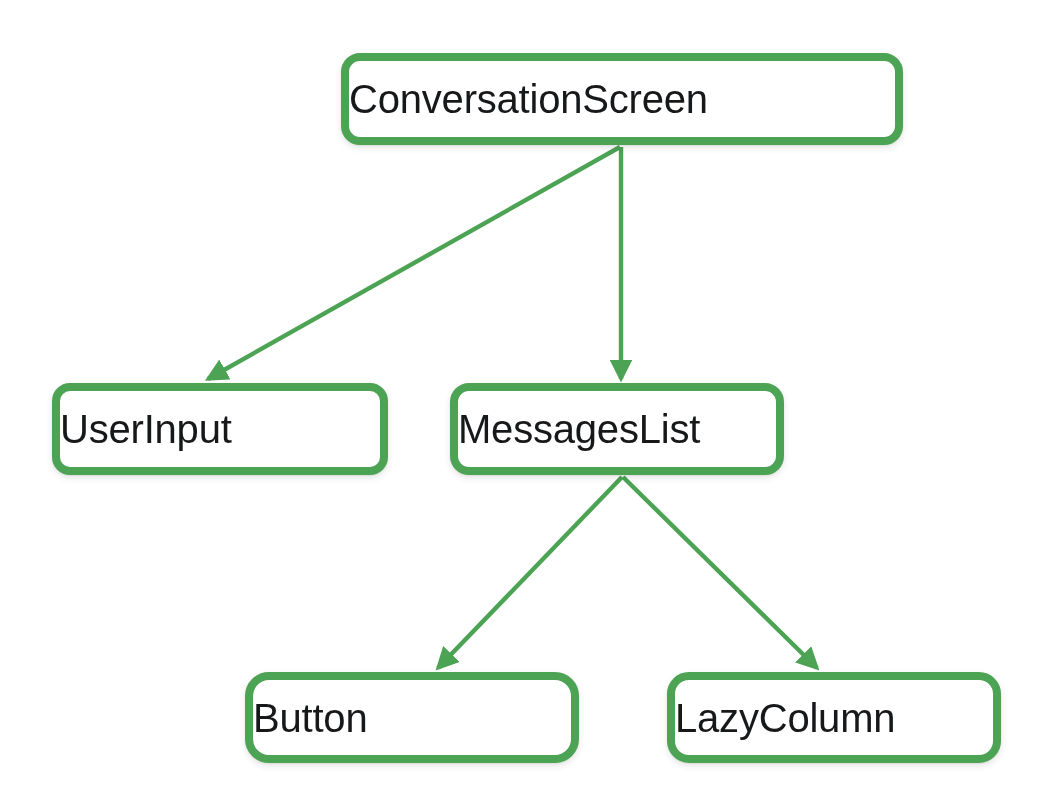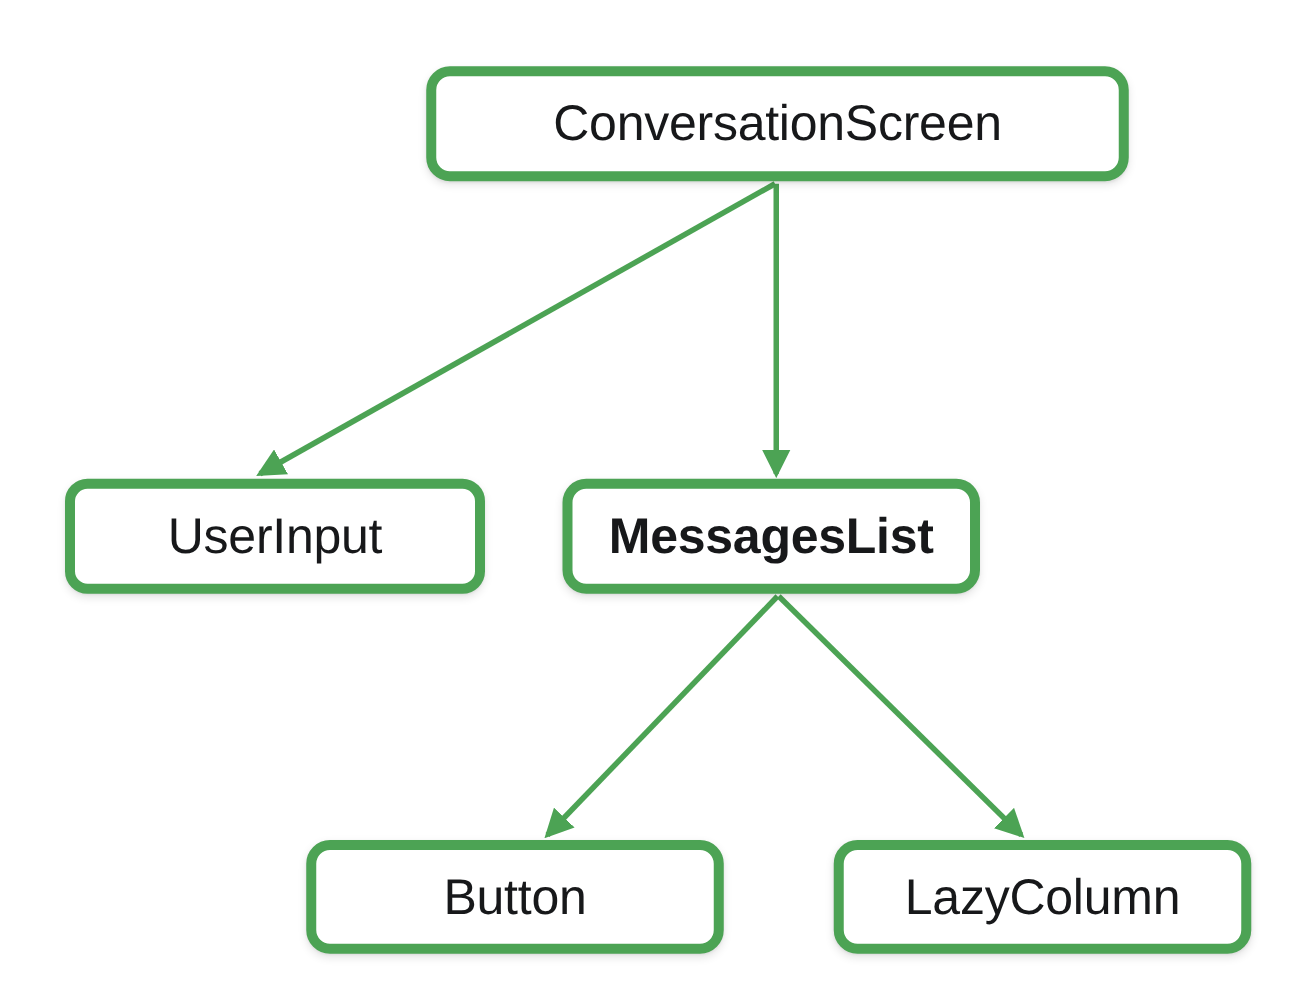--- a/index.html
+++ b/index.html
@@ -26,21 +26,21 @@
     pointer-events: none;
   }
   .node {
     position: absolute;
     box-sizing: border-box;
     background: #ffffff;
     border: 8px solid #4ca354;
     border-radius: 19px;
     display: flex;
     align-items: center;
-    justify-content: center;
+    justify-content: flex-start;
     box-shadow: 0 3px 7px rgba(0, 0, 0, 0.10), 0 1px 2px rgba(0, 0, 0, 0.06);
     z-index: 2;
   }
   .node-label {
     color: #17181a;
     font-size: 40px;
     line-height: 1;
     letter-spacing: -0.2px;
     white-space: nowrap;
   }
@@ -55,33 +55,34 @@
     top: 383px;
     width: 336px;
     height: 92px;
     border-radius: 18px;
   }
   #node-messageslist {
     left: 450px;
     top: 383px;
     width: 334px;
     height: 92px;
-    font-weight: bold;
   }
   #node-button {
     left: 245px;
     top: 672px;
     width: 334px;
     height: 91px;
+    border-radius: 24px;
   }
   #node-lazycolumn {
     left: 667px;
     top: 672px;
     width: 334px;
     height: 91px;
+    border-radius: 22px;
   }
 </style>
 </head>
 <body>
 
 <div id="canvas">
 
   <svg id="edge-layer" viewBox="0 0 1040 802" width="1040" height="802">
     <defs>
       <marker id="arrowhead" markerWidth="5.2" markerHeight="5.2" refX="4.4" refY="2.6" orient="auto" markerUnits="strokeWidth">

